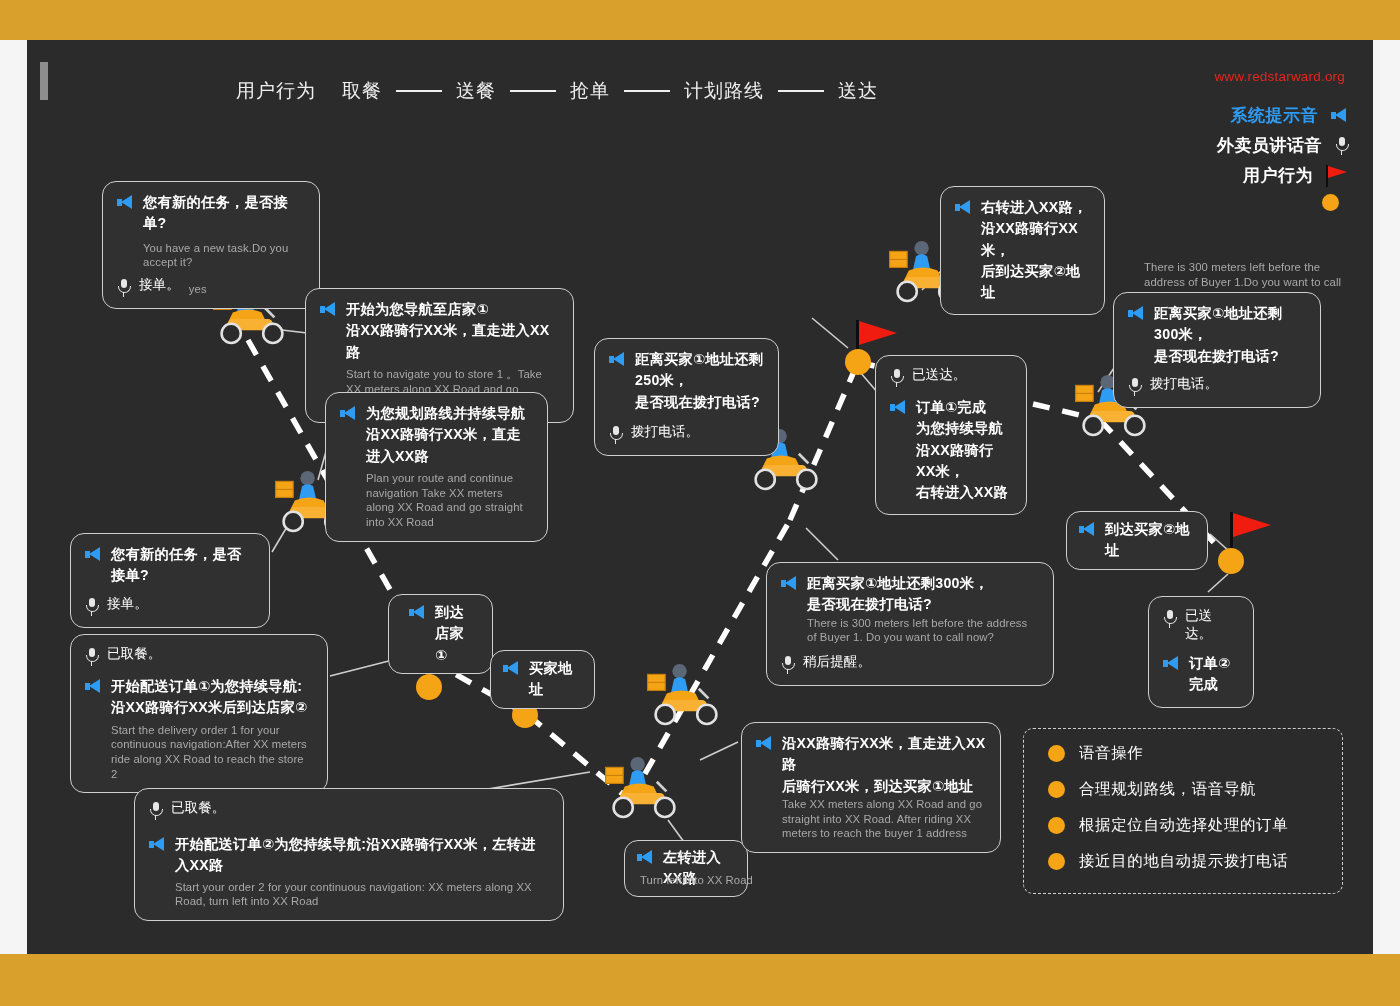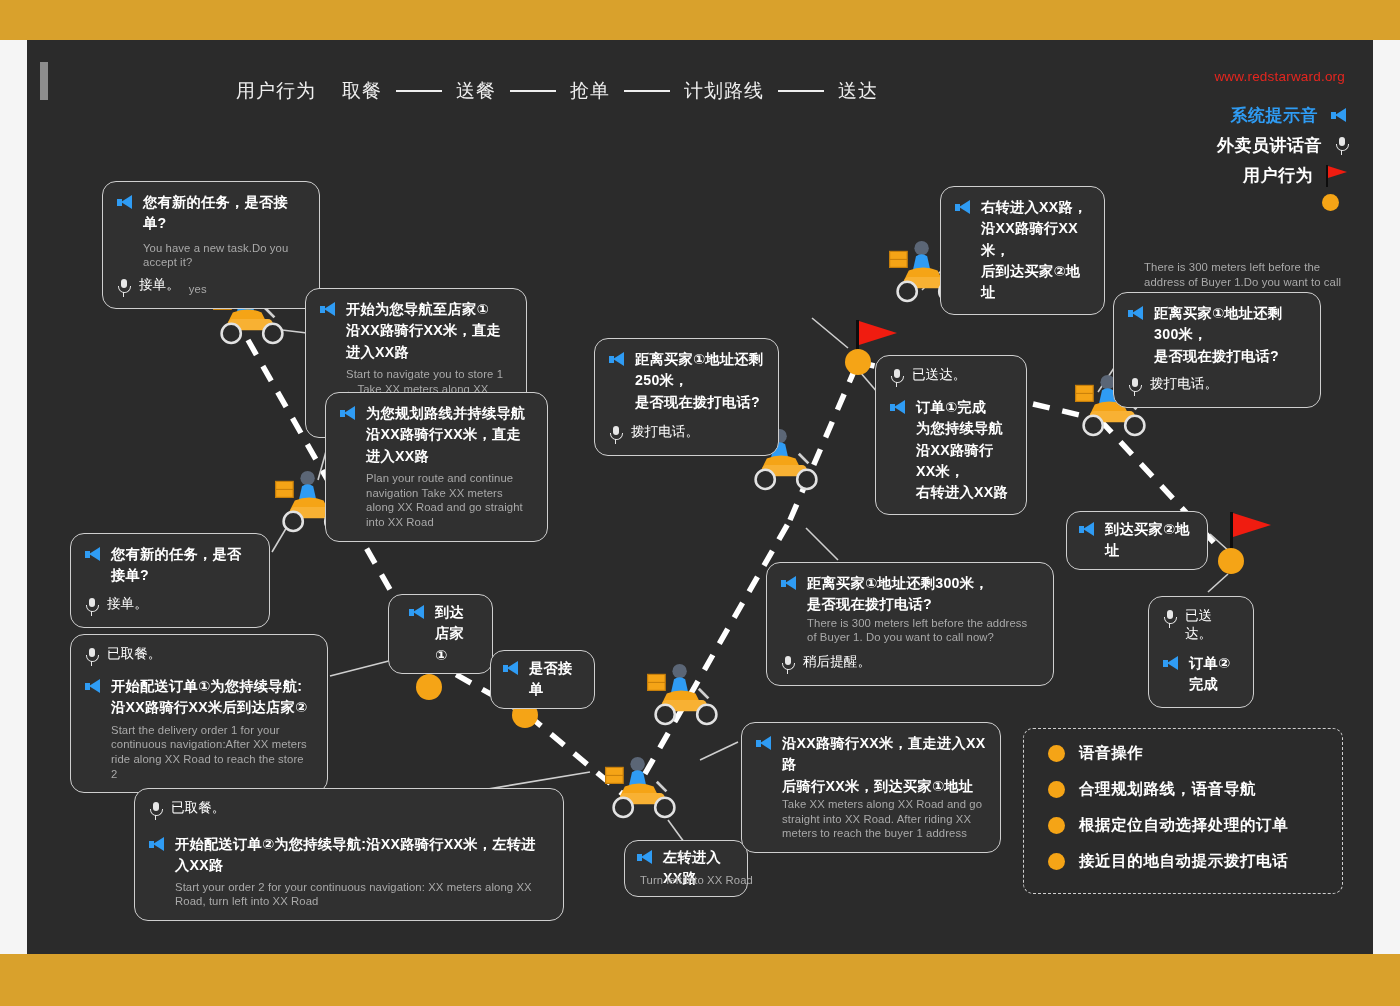--- a/index.html
+++ b/index.html
@@ -58,21 +58,21 @@
   .flag{position:absolute;}
   .flag i{position:absolute;left:0;top:0;width:3px;height:42px;background:#0d0d0d;}
   .flag b{position:absolute;left:3px;top:1px;width:0;height:0;border-top:12px solid transparent;
           border-bottom:12px solid transparent;border-left:38px solid #f01c10;}
   .node{position:absolute;width:26px;height:26px;border-radius:50%;background:#f5a416;}
 
   
   .legend-box{position:absolute;left:1023px;top:728px;width:320px;height:166px;
               border:1.6px dashed #cfcfcf;border-radius:10px;box-sizing:border-box;padding:14px 0 0 24px;}
   .legend-box .li{display:flex;align-items:center;gap:14px;margin-bottom:15px;}
-  .legend-box .li .t{font-size:15.5px;color:#ffffff;font-weight:700;letter-spacing:.6px;}
+  .legend-box .li .t{font-size:15.5px;color:#ffffff;font-weight:400;letter-spacing:.6px;}
 
   svg.paths{position:absolute;left:0;top:0;width:1400px;height:1006px;pointer-events:none;}
 </style>
 </head>
 <body>
 
 <div id="stage">
 
   <div class="band top"></div>
   <div class="band bottom"></div>
@@ -286,21 +286,21 @@
       <span class="ico mic">
           <i></i>
           <u></u>
           <s></s>
         </span>
       <span class="cnsm">接单。</span>
       <span class="en" style="margin-top:6px;">yes</span>
     </div>
   </div>
 
-  <div class="bub" style="left:305px;top:288px;width:222px;">
+  <div class="bub" style="left:305px;top:288px;width:269px;">
     <div class="line">
       <span class="ico spk">
           <i></i>
           <b></b>
         </span>
       <div>
         <div class="cn">开始为您导航至店家①</div>
         <div class="cn">沿XX路骑行XX米，直走进入XX路</div>
       </div>
     </div>
@@ -389,21 +389,21 @@
       <span class="cn">到达店家①</span>
     </div>
   </div>
 
   <div class="bub" style="left:490px;top:650px;width:105px;padding:7px 12px;">
     <div class="line">
       <span class="ico spk">
           <i></i>
           <b></b>
         </span>
-      <span class="cn">是否接单</span>
+      <span class="cn">买家地址</span>
     </div>
   </div>
 
   <div class="bub" style="left:624px;top:840px;width:124px;padding:6px 12px;">
     <div class="line">
       <span class="ico spk">
           <i></i>
           <b></b>
         </span>
       <span class="cn">左转进入XX路</span>

